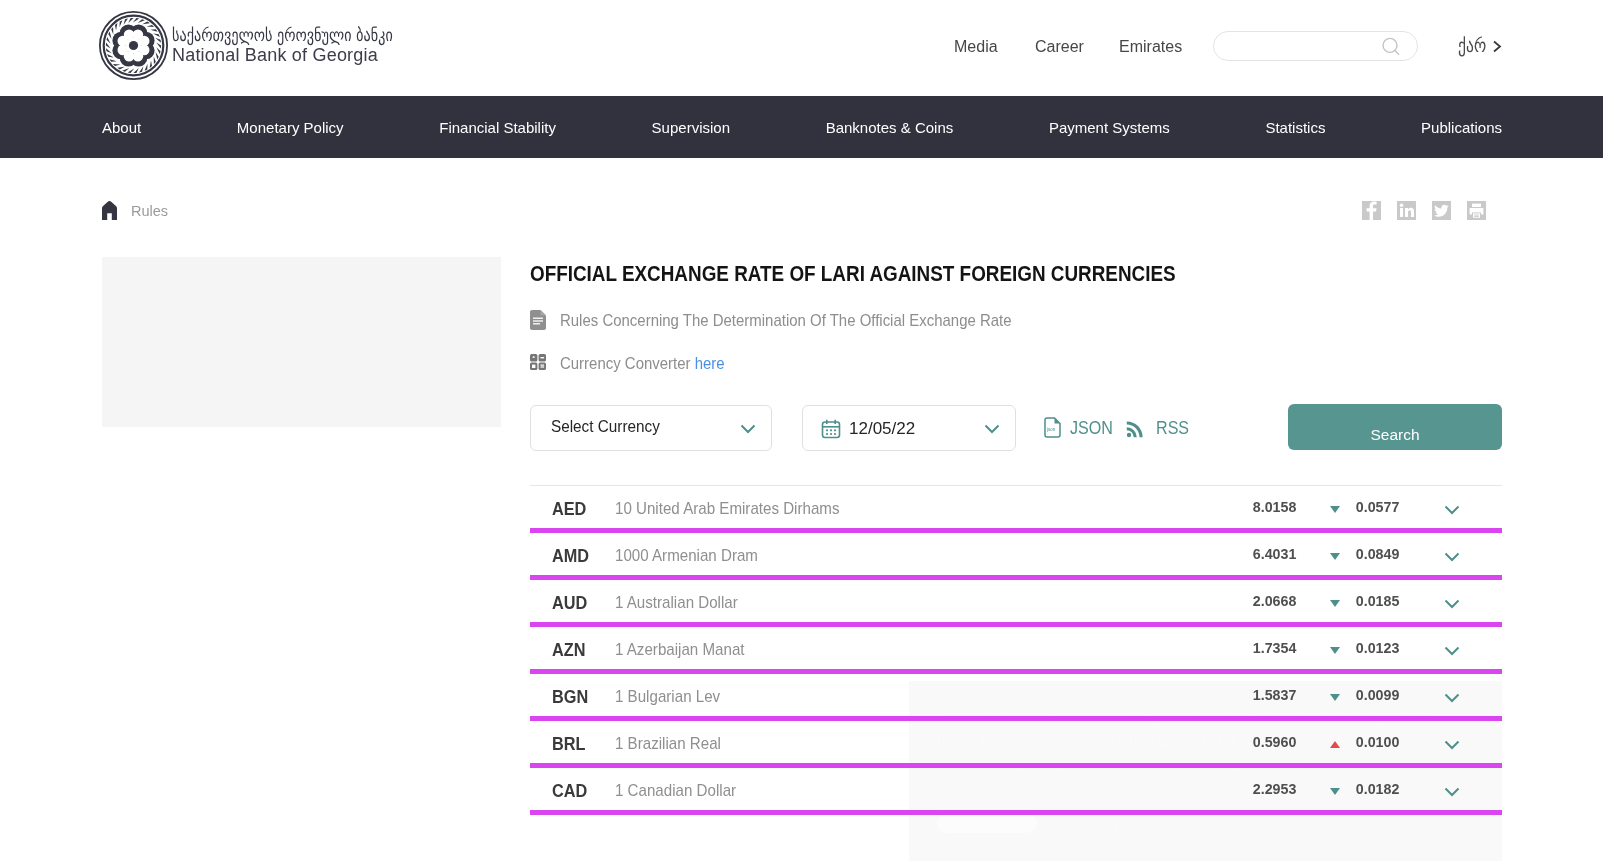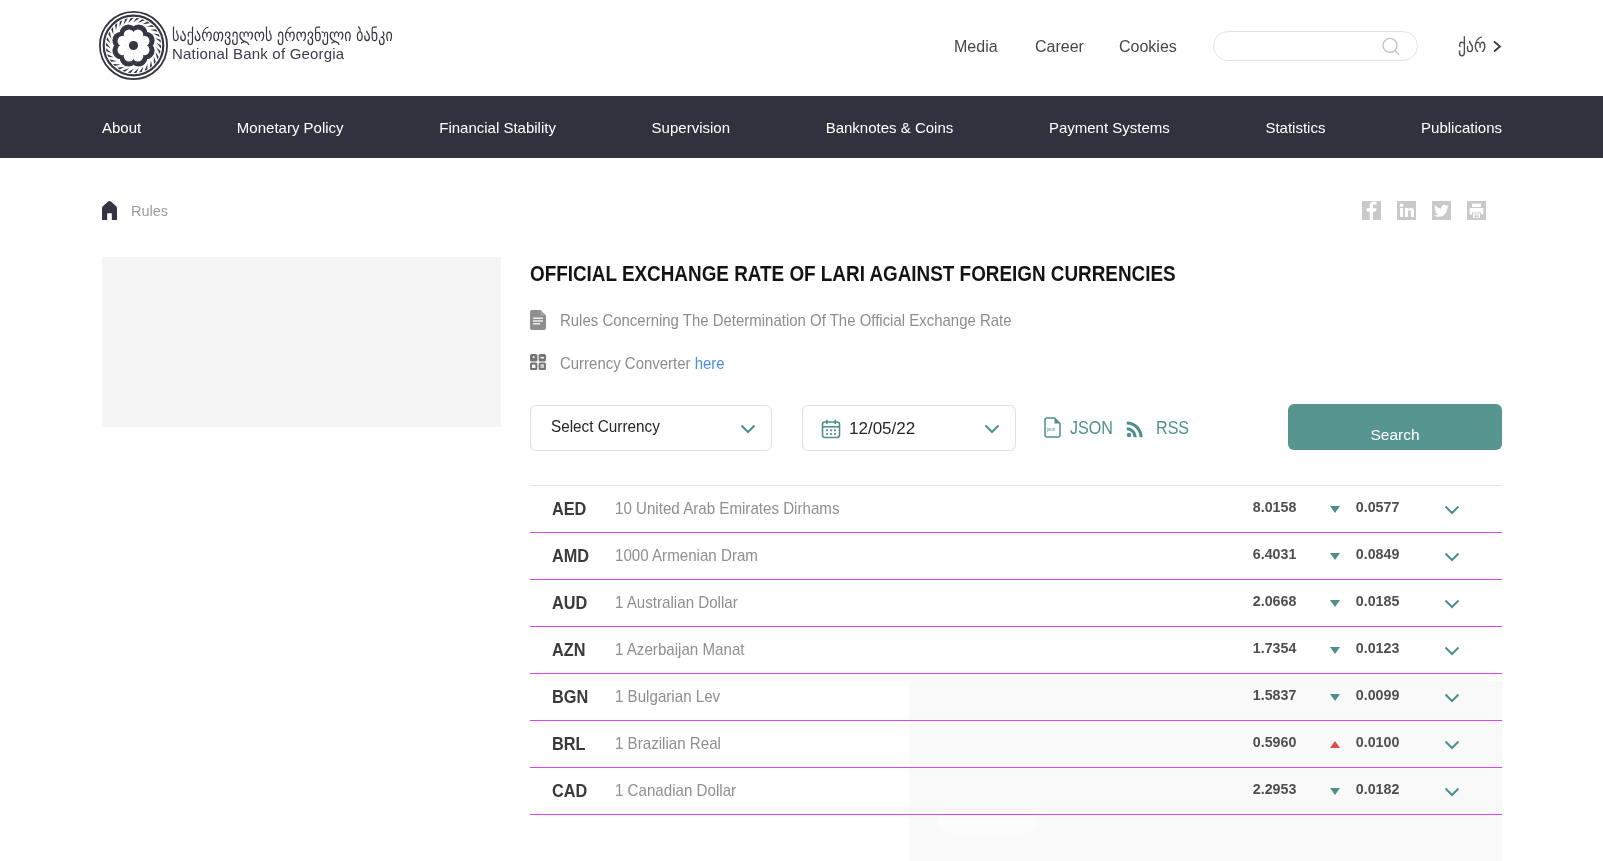--- a/index.html
+++ b/index.html
@@ -24,21 +24,21 @@
 
 .h1 { position:absolute; left:530px; top:261px; font-size:22px; font-weight:bold; color:#141414; transform:scaleX(0.858); transform-origin:left center; white-space:nowrap; }
 .grayrow { position:absolute; left:560px; font-size:17px; color:#8d8d8d; transform:scaleX(0.88); transform-origin:left center; white-space:nowrap; }
 
 .selbox { position:absolute; left:530px; top:405px; width:242px; height:46px; border:1px solid #e0e0e0; border-radius:6px; }
 .datebox { position:absolute; left:802px; top:405px; width:214px; height:46px; border:1px solid #e0e0e0; border-radius:6px; }
 .btn { position:absolute; left:1288px; top:404px; width:214px; height:46px; border-radius:6px; background:#579591; color:#fff; font-size:15.5px; display:flex; align-items:center; justify-content:center; padding-top:16px; }
 
 
 .tbl { position:absolute; left:530px; top:485px; width:972px; z-index:3; border-top:1px solid #e7e7e7; }
-.row { position:relative; height:47px; border-bottom:1px solid #d946ef; }
+.row { position:relative; height:47px; border-bottom:5px solid #d946ef; }
 .code { position:absolute; left:22px; top:12px; font-size:18.5px; font-weight:bold; color:#3a3a3a; transform:scaleX(0.88); transform-origin:left center; }
 .cname { position:absolute; left:85px; top:13px; font-size:17px; color:#8f8f8f; transform:scaleX(0.89); transform-origin:left center; white-space:nowrap; }
 .v1 { position:absolute; right:206px; top:12px; font-size:15.5px; font-weight:bold; color:#4f4f4f; transform:scaleX(0.92); transform-origin:right center; }
 .v2 { position:absolute; right:103px; top:12px; font-size:15.5px; font-weight:bold; color:#4f4f4f; transform:scaleX(0.92); transform-origin:right center; }
 .tri { position:absolute; left:800px; top:20px; width:0; height:0; border-left:5.5px solid transparent; border-right:5.5px solid transparent; border-top:7px solid #4e8f8b; }
 .tri.up { border-top:none; border-bottom:7px solid #e04b4b; }
 .chev { position:absolute; left:914px; top:19px; }
 
 
 .ghost { position:absolute; left:909px; top:681px; width:593px; height:180px; background:rgba(237,237,237,0.32); z-index:1;font-family:Liberation Serif, serif; }
@@ -95,25 +95,25 @@
       <path transform="translate(183.47,0) scale(0.008545,-0.008545)" d="M950 -64Q950 -483 548 -483Q107 -483 107 -64L132 163H310L287 -64Q287 -343 548 -343Q780 -343 780 -64V807Q778 989 643 989Q520 989 520 849L510 502H367L357 849Q357 969 201 969H119L10 1009L30 1170L117 1120H197Q340 1120 419 933Q486 1120 646 1120Q950 1120 950 807Z"></path>
       <path transform="translate(192.61,0) scale(0.008545,-0.008545)" d="M2080 682Q2079 446 1880 178H1665Q1901 438 1901 682Q1901 981 1682 981Q1466 981 1464 718L1453 493H1302L1290 718Q1290 986 1088 986Q891 986 891 718L881 493H731L721 718Q721 981 499 981Q280 981 280 632Q280 182 1056 -42Q1490 -144 1557 -472H1382Q1333 -241 888 -157Q552 -187 420 -339L311 -211Q441 -100 671 -61Q100 168 100 637Q100 1120 499 1120Q712 1120 804 917Q900 1130 1088 1130Q1293 1130 1381 913Q1475 1120 1681 1120Q2080 1120 2080 682Z"></path>
       <path transform="translate(211.24,0) scale(0.008545,-0.008545)" d="M960 580Q960 312 817 1H634Q780 289 780 580Q780 980 530.0 980.0Q280 980 280 577Q280 289 425 0H241Q100 312 100 583Q100 1120 530.0 1120.0Q960 1120 960 580Z"></path>
       <path transform="translate(225.86,0) scale(0.008545,-0.008545)" d="M960 545Q960 -29 537 -29Q100 -29 100 543Q100 1063 495 1128L514 1195Q561 1362 414 1467Q267 1573 267 1715H450Q450 1650 579 1514Q709 1381 661 1201L642 1128Q960 1005 960 545ZM780 543Q780 982 534 1003Q280 983 280 543Q280 111 537 111Q780 111 780 543Z"></path>
       <path transform="translate(234.92,0) scale(0.008545,-0.008545)" d="M940 426Q940 -30 519 -30Q100 -30 100 436L138 643H314L280 436Q280 110 522 110Q761 110 761 426Q760 638 565.0 819.5Q370 1001 370 1213H557Q558 1049 749.0 868.0Q940 687 940 426Z"></path>
       <path transform="translate(243.80,0) scale(0.008545,-0.008545)" d="M970 537Q970 -31 540 -31Q130 -31 130 466V1357Q130 1705 464 1705H882V1559H418Q300 1559 300 1417V1015Q439 1079 585 1090Q970 1090 970 537ZM790 537Q790 950 539 950Q416 940 300 881V476Q300 109 537 109Q790 109 790 537Z"></path>
       <path transform="translate(252.95,0) scale(0.008545,-0.008545)" d="M933 -62Q935 -483 532 -483Q90 -483 90 -75L140 164H310L270 -66Q270 -343 535 -343Q753 -345 753 -62V95Q753 349 521 349H341V497H444Q741 567 741 759Q741 938 559 1110H792Q913 942 913 759Q913 552 674 455Q933 364 933 95Z"></path>
       <path transform="translate(261.88,0) scale(0.008545,-0.008545)" d="M960 580Q960 312 817 1H634Q780 289 780 580Q780 980 530.0 980.0Q280 980 280 577Q280 289 425 0H241Q100 312 100 583Q100 1120 530.0 1120.0Q960 1120 960 580Z"></path>
     </g>
 </svg>
-<div class="abs" style="left:172px; top:45px; font-size:15px; color:#3c3d49; letter-spacing:0.2px;">National Bank of Georgia</div>
+<div class="abs" style="left:172px; top:45px; font-size:18px; color:#3c3d49; letter-spacing:0.2px;">National Bank of Georgia</div>
 
 <span class="toplink" style="left:954px;">Media</span>
 <span class="toplink" style="left:1035px;">Career</span>
-<span class="toplink" style="left:1119px;">Cookies</span>
+<span class="toplink" style="left:1119px;">Emirates</span>
 <div class="searchpill"></div>
 <svg class="abs" style="left:1381px; top:37px;" width="20" height="20" viewBox="0 0 20 20">
   <circle cx="9" cy="8.4" r="7" fill="none" stroke="#c4c4c4" stroke-width="1.4"></circle>
   <line x1="14" y1="13.6" x2="18" y2="17.8" stroke="#c4c4c4" stroke-width="1.4"></line>
 </svg>
 <svg class="abs" style="left:1458px; top:33px;" width="30" height="26" viewBox="0 0 30 26" fill="#4a4a4a">
   <g transform="translate(0,19) scale(0.82,1)">
       <path transform="translate(0.00,0) scale(0.009277,-0.009277)" d="M920 -63Q920 -483 527 -483Q100 -483 100 -63L133 162H315L280 -63Q280 -343 527 -343Q750 -343 750 -63V895Q647 970 474 981Q310 981 310 780L360 534H183L141 740Q141 1120 459 1120Q626 1110 750 1030V1695H920Z"></path>
       <path transform="translate(9.74,0) scale(0.009277,-0.009277)" d="M940 426Q940 -30 519 -30Q100 -30 100 436L138 643H314L280 436Q280 110 522 110Q761 110 761 426Q760 638 565.0 819.5Q370 1001 370 1213H557Q558 1049 749.0 868.0Q940 687 940 426Z"></path>
       <path transform="translate(19.39,0) scale(0.009277,-0.009277)" d="M1530 587Q1530 294 1244 1H1015Q1350 265 1350 587Q1348 980 1120 980Q898 980 898 626V431H731V626Q732 980 512 980Q280 980 280 587Q280 265 616 0H378Q100 299 100 587Q100 984 354 1313Q608 1641 1032 1705V1538Q638 1515 322 1084V1043L504 1120Q721 1120 812 867Q908 1120 1128 1120Q1530 1120 1530 587Z"></path>

